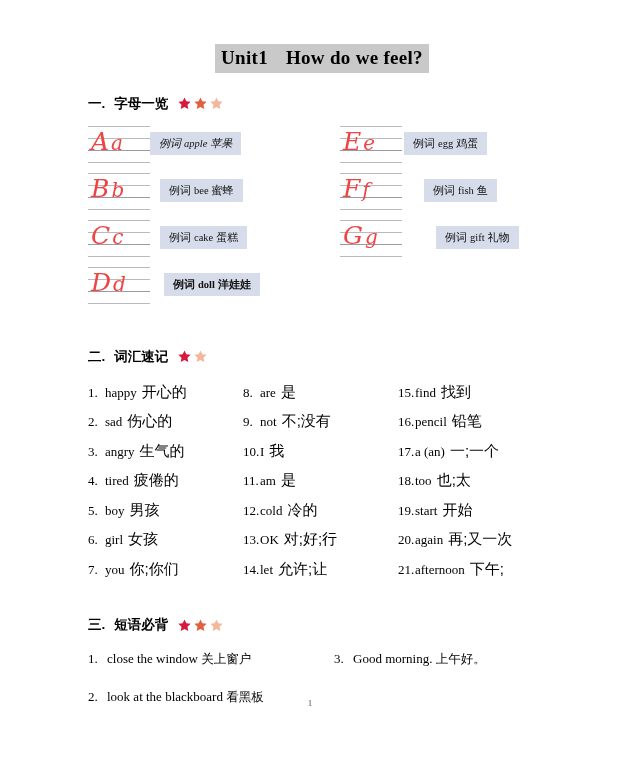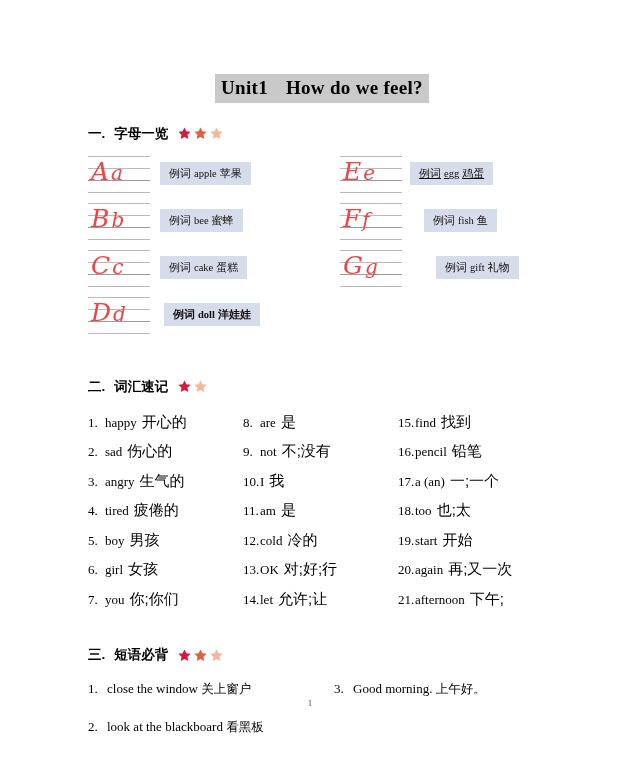--- a/index.html
+++ b/index.html
@@ -19,21 +19,21 @@
     position: relative;
     width: 620px;
     height: 763px;
     box-sizing: border-box;
     padding: 0 0 0 0;
   }
 
   
   .title-wrap {
     text-align: center;
-    padding-top: 74px;
+    padding-top: 44px;
     margin-left: 24px;
   }
   .title {
     display: inline-block;
     font-family: "Liberation Serif", serif;
     font-size: 19px;
     font-weight: bold;
     letter-spacing: 0.3px;
     background: #c9c9c9;
     padding: 2px 6px 3px 6px;
@@ -211,21 +211,21 @@
 
   <div class="letters" id="letters">
       <div class="letter-row" style="left:0px; top:0px;">
         <div class="staff">
           <span class="ln l0"></span>
           <span class="ln l1"></span>
           <span class="ln l2"></span>
           <span class="ln l3"></span>
           <span class="glyph">A<span class="lower">a</span></span>
         </div>
-        <div class="example" style="margin-left:10px;"><span class="cn">例词</span><span class="en">apple</span><span class="cn">苹果</span></div>
+        <div class="example" style="margin-left:0;font-style:italic;"><span class="cn">例词</span><span class="en">apple</span><span class="cn">苹果</span></div>
       </div>
       <div class="letter-row" style="left:0px; top:47px;">
         <div class="staff">
           <span class="ln l0"></span>
           <span class="ln l1"></span>
           <span class="ln l2"></span>
           <span class="ln l3"></span>
           <span class="glyph">B<span class="lower">b</span></span>
         </div>
         <div class="example" style="margin-left:10px;"><span class="cn">例词</span><span class="en">bee</span><span class="cn">蜜蜂</span></div>
@@ -251,21 +251,21 @@
         <div class="example" style="margin-left:14px;font-weight:bold;"><span class="cn">例词</span><span class="en">doll</span><span class="cn">洋娃娃</span></div>
       </div>
       <div class="letter-row" style="left:252px; top:0px;">
         <div class="staff">
           <span class="ln l0"></span>
           <span class="ln l1"></span>
           <span class="ln l2"></span>
           <span class="ln l3"></span>
           <span class="glyph">E<span class="lower">e</span></span>
         </div>
-        <div class="example" style="margin-left:8px;text-decoration:underline;"><span class="cn">例词</span><span class="en">egg</span><span class="cn">鸡蛋</span></div>
+        <div class="example" style="margin-left:2px;"><span class="cn">例词</span><span class="en">egg</span><span class="cn">鸡蛋</span></div>
       </div>
       <div class="letter-row" style="left:252px; top:47px;">
         <div class="staff">
           <span class="ln l0"></span>
           <span class="ln l1"></span>
           <span class="ln l2"></span>
           <span class="ln l3"></span>
           <span class="glyph">F<span class="lower">f</span></span>
         </div>
         <div class="example" style="margin-left:22px;"><span class="cn">例词</span><span class="en">fish</span><span class="cn">鱼</span></div>

